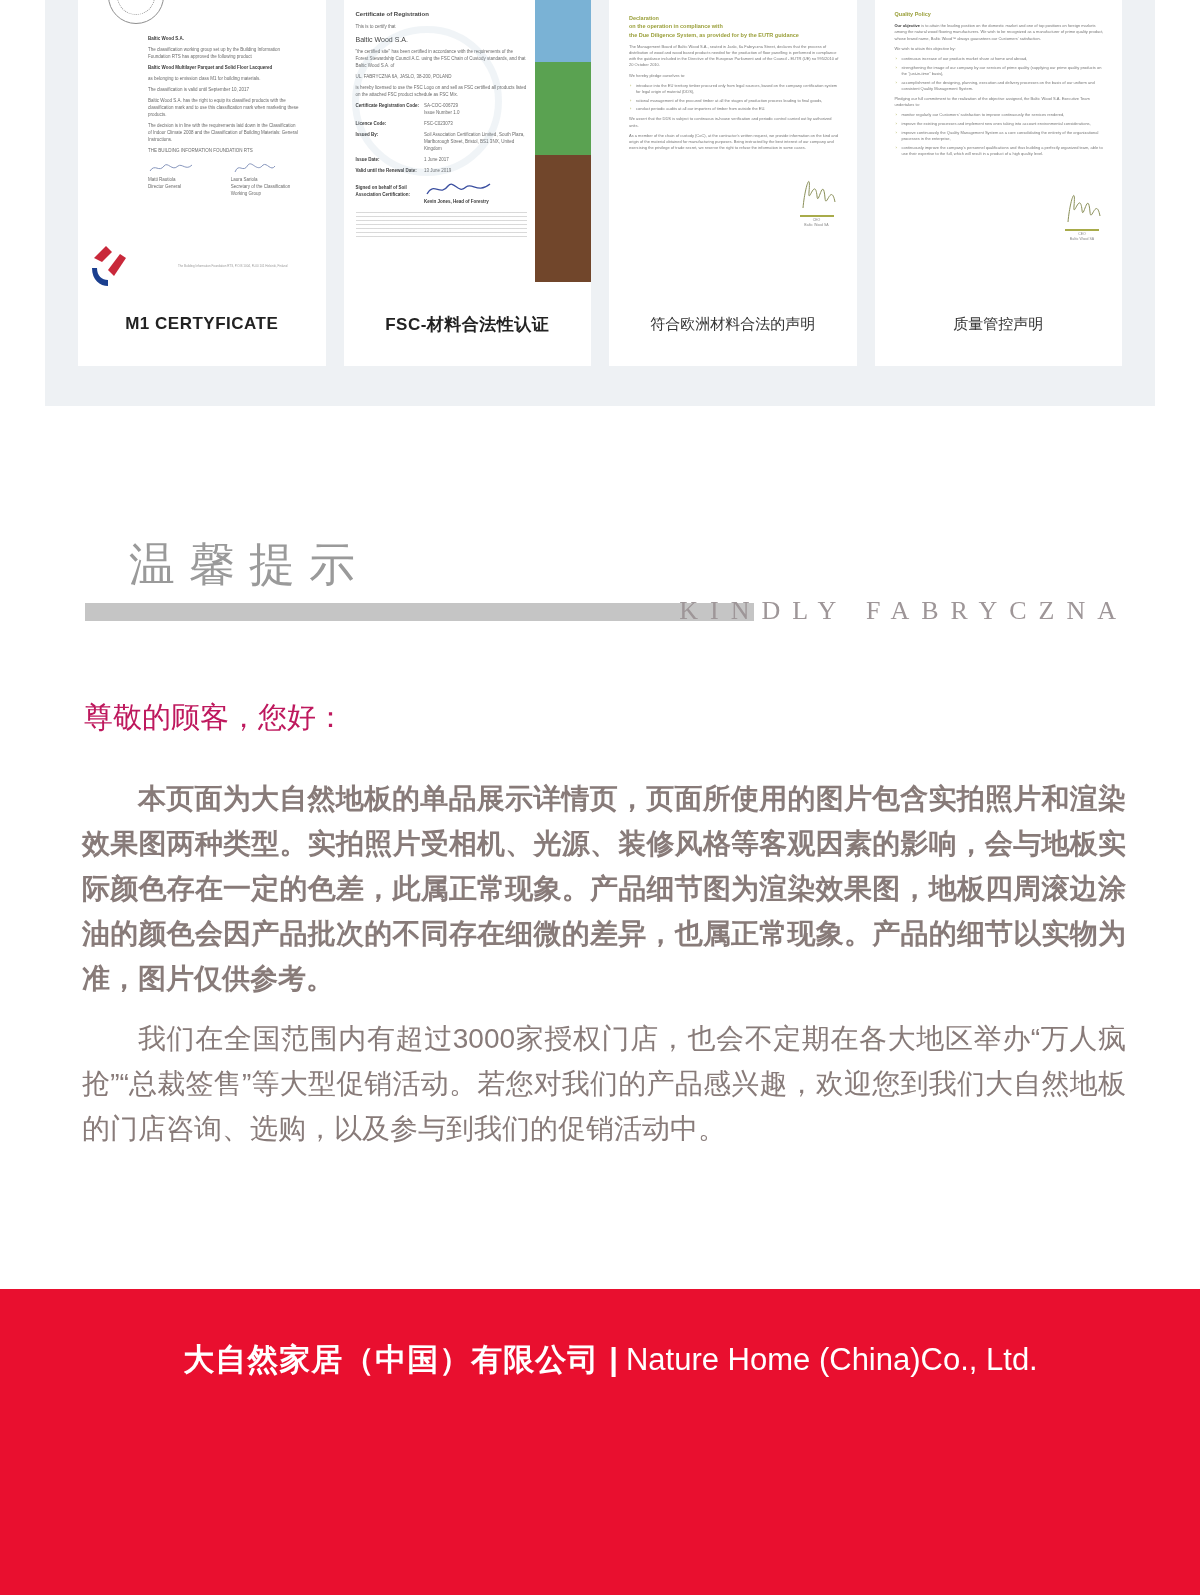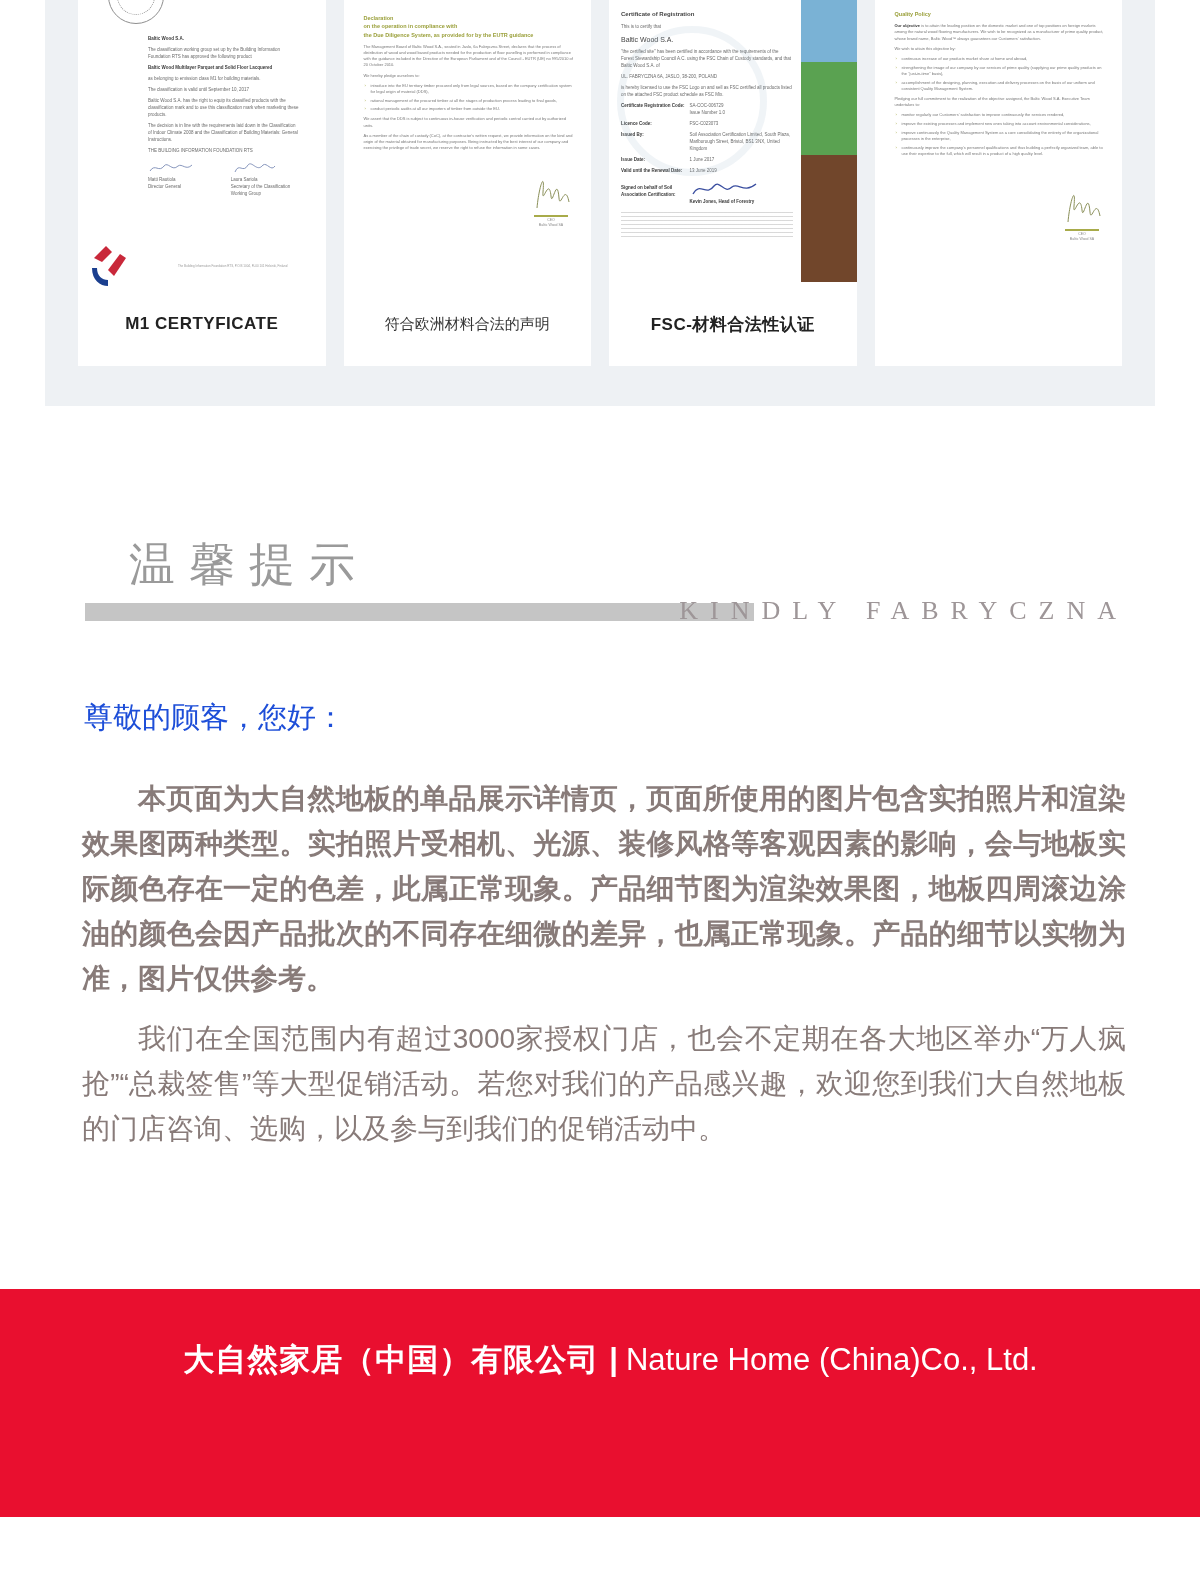--- a/index.html
+++ b/index.html
@@ -87,31 +87,31 @@
   .reminder-title {
     position:absolute; left:85px; top:534px; font-size:46px; letter-spacing:14px;
     color:#9a9a9a; font-weight:400;margin-left:44px;
   }
   .reminder-bar { position:absolute; left:85px; top:603px; width:669px; height:18px; background:#c5c5c5; }
   .kindly {
     position:absolute; right:72px; top:596px;
     font-family:"Liberation Serif","DejaVu Serif",serif;
     font-size:26px; letter-spacing:12px; color:#9e9698;
   }
-  .greeting { position:absolute; left:84px; top:698px; font-size:29px; color:#1d4ed8; }
+  .greeting { position:absolute; left:84px; top:698px; font-size:29px; color:#be185d; }
   .body-para {
     position:absolute; left:82px; right:74px; font-size:28px; line-height:45px;
     color:#887b79; text-align:justify; text-indent:2em; margin:0;
   }
   .para1 { top:776px;font-weight:bold; }
   .para2 { top:1016px; }
 
   
   .footer {
-    position:absolute; left:0; right:0; top:1289px; height:228px; background:#e90f2f;
+    position:absolute; left:0; right:0; top:1289px; height:306px; background:#e90f2f;
     color:#ffffff; text-align:center;padding-left:21px;
   }
   .footer-line1 { margin-top:50px; font-size:31px; }
   .footer-line1 .cn { font-weight:bold; letter-spacing:1px; }
   .footer-line1 .sep { font-weight:bold; margin:0 8px 0 10px; }
   .footer-line1 .en { font-weight:normal; }
   .footer-line2 { margin-top:10px; font-size:27px; }
   .footer-line2 .hot-label { font-weight:bold; }
   .footer-line2 .hot-num { font-weight:bold; letter-spacing:0.5px; }
   .footer-line2 .url { font-weight:normal; font-size:28px; margin-left:38px; }
@@ -153,20 +153,64 @@
         </div>
       </div>
       <div class="m1-footer">The Building Information Foundation RTS, P.O.B 1004, FI-00 101 Helsinki, Finland</div>
       <svg class="rts-logo" width="40" height="44" viewBox="0 0 40 44">
         <path d="M4,14 L16,2 L22,8 L12,18 Z" fill="#c9283a"></path>
         <path d="M18,26 L30,10 L36,14 L24,32 Z" fill="#c9283a"></path>
         <path d="M2,24 C2,36 10,42 18,42 L18,36 C12,36 7,32 7,24 Z" fill="#1b3f8f"></path>
       </svg>
     </div>
     <div class="cert-caption cap-bold">M1 CERTYFICATE</div>
+  </div>
+
+  <div class="cert-card">
+    <div class="cert-doc doc2">
+      <div class="watermark"></div>
+      <div class="land-strip"></div>
+      <h4>Certificate of Registration</h4>
+      <p>This is to certify that</p>
+      <p style="font-size:7px;color:#444;margin-bottom:3px;">Baltic Wood S.A.</p>
+      <p>"the certified site" has been certified in accordance with the requirements of the Forest Stewardship Council A.C. using the FSC Chain of Custody standards, and that Baltic Wood S.A. of</p>
+      <p>UL. FABRYCZNA 6A, JASLO, 38-200, POLAND</p>
+      <p>is hereby licensed to use the FSC Logo on and sell as FSC certified all products listed on the attached FSC product schedule as FSC Mix.</p>
+      <div class="fsc-row">
+          <div class="fsc-label">Certificate Registration Code:</div>
+          <div class="fsc-value"><span>SA-COC-006729</span><br><span>Issue Number 1.0</span></div>
+        </div>
+      <div class="fsc-row">
+          <div class="fsc-label">Licence Code:</div>
+          <div class="fsc-value">FSC-C023073</div>
+        </div>
+      <div class="fsc-row">
+          <div class="fsc-label">Issued By:</div>
+          <div class="fsc-value">Soil Association Certification Limited, South Plaza, Marlborough Street, Bristol, BS1 3NX, United Kingdom</div>
+        </div>
+      <div class="fsc-row">
+          <div class="fsc-label">Issue Date:</div>
+          <div class="fsc-value">1 June 2017</div>
+        </div>
+      <div class="fsc-row">
+          <div class="fsc-label">Valid until the Renewal Date:</div>
+          <div class="fsc-value">13 June 2019</div>
+        </div>
+      <div class="fsc-row" style="align-items:center;">
+        <div class="fsc-label">Signed on behalf of Soil Association Certification:</div>
+        <div class="fsc-value">
+          <svg width="70" height="20" viewBox="0 0 70 20">
+            <path d="M3,15 C10,2 16,18 24,7 C30,0 34,16 42,8 C48,3 54,15 66,5" stroke="#3b4fa0" stroke-width="1.3" fill="none"></path>
+          </svg>
+          <span class="b">Kevin Jones, Head of Forestry</span>
+        </div>
+      </div>
+      <div class="fineprint"></div>
+    </div>
+    <div class="cert-caption cap-bold">FSC-材料合法性认证</div>
   </div>
 
   <div class="cert-card">
     <div class="cert-doc doc3 doc-small">
       <h4>
         <span>Declaration</span><br>
         <span>on the operation in compliance with</span><br>
         <span>the Due Diligence System, as provided for by the EUTR guidance</span>
       </h4>
       <p>The Management Board of Baltic Wood S.A., seated in Jaslo, 6a Fabryczna Street, declares that the process of distribution of wood and wood based products needed for the production of floor panelling is performed in compliance with the guidance included in the Directive of the European Parliament and of the Council - EUTR (UE) no 995/2010 of 20 October 2010.</p>
@@ -181,64 +225,20 @@
       <div class="sig-block sig3">
         <svg width="44" height="46" viewBox="0 0 44 46">
           <path d="M8,40 C10,18 16,2 14,24 C13,38 20,8 22,28 C23,40 28,6 30,30 C31,42 36,14 40,34" stroke="#8a8f58" stroke-width="1" fill="none"></path>
         </svg>
         <div class="sig-line"></div>
         <div class="sig-tiny">CEO</div>
         <div class="sig-tiny">Baltic Wood SA</div>
       </div>
     </div>
     <div class="cert-caption cap-normal">符合欧洲材料合法的声明</div>
-  </div>
-
-  <div class="cert-card">
-    <div class="cert-doc doc2">
-      <div class="watermark"></div>
-      <div class="land-strip"></div>
-      <h4>Certificate of Registration</h4>
-      <p>This is to certify that</p>
-      <p style="font-size:7px;color:#444;margin-bottom:3px;">Baltic Wood S.A.</p>
-      <p>"the certified site" has been certified in accordance with the requirements of the Forest Stewardship Council A.C. using the FSC Chain of Custody standards, and that Baltic Wood S.A. of</p>
-      <p>UL. FABRYCZNA 6A, JASLO, 38-200, POLAND</p>
-      <p>is hereby licensed to use the FSC Logo on and sell as FSC certified all products listed on the attached FSC product schedule as FSC Mix.</p>
-      <div class="fsc-row">
-          <div class="fsc-label">Certificate Registration Code:</div>
-          <div class="fsc-value"><span>SA-COC-006729</span><br><span>Issue Number 1.0</span></div>
-        </div>
-      <div class="fsc-row">
-          <div class="fsc-label">Licence Code:</div>
-          <div class="fsc-value">FSC-C023073</div>
-        </div>
-      <div class="fsc-row">
-          <div class="fsc-label">Issued By:</div>
-          <div class="fsc-value">Soil Association Certification Limited, South Plaza, Marlborough Street, Bristol, BS1 3NX, United Kingdom</div>
-        </div>
-      <div class="fsc-row">
-          <div class="fsc-label">Issue Date:</div>
-          <div class="fsc-value">1 June 2017</div>
-        </div>
-      <div class="fsc-row">
-          <div class="fsc-label">Valid until the Renewal Date:</div>
-          <div class="fsc-value">13 June 2019</div>
-        </div>
-      <div class="fsc-row" style="align-items:center;">
-        <div class="fsc-label">Signed on behalf of Soil Association Certification:</div>
-        <div class="fsc-value">
-          <svg width="70" height="20" viewBox="0 0 70 20">
-            <path d="M3,15 C10,2 16,18 24,7 C30,0 34,16 42,8 C48,3 54,15 66,5" stroke="#3b4fa0" stroke-width="1.3" fill="none"></path>
-          </svg>
-          <span class="b">Kevin Jones, Head of Forestry</span>
-        </div>
-      </div>
-      <div class="fineprint"></div>
-    </div>
-    <div class="cert-caption cap-bold">FSC-材料合法性认证</div>
   </div>
 
   <div class="cert-card">
     <div class="cert-doc doc4 doc-small">
       <h4>Quality Policy</h4>
       <p>
         <span class="b">Our objective</span><span> is to attain the leading position on the domestic market and one of top positions on foreign markets among the natural wood flooring manufacturers. We wish to be recognized as a manufacturer of prime quality product, whose brand name, Baltic Wood™ always guarantees our Customers' satisfaction.</span>
       </p>
       <p>We wish to attain this objective by:</p>
       <ul class="tiny">
@@ -255,20 +255,21 @@
       </ul>
       <div class="sig-block sig4">
         <svg width="44" height="46" viewBox="0 0 44 46">
           <path d="M8,40 C10,18 16,2 14,24 C13,38 20,8 22,28 C23,40 28,6 30,30 C31,42 36,14 40,34" stroke="#8a8f58" stroke-width="1" fill="none"></path>
         </svg>
         <div class="sig-line"></div>
         <div class="sig-tiny">CEO</div>
         <div class="sig-tiny">Baltic Wood SA</div>
       </div>
     </div>
+    <div class="cert-caption cap-normal">质量管控声明</div>
   </div>
 
 </div>
 
 <div class="reminder-title">温馨提示</div>
 <div class="reminder-bar"></div>
 <div class="kindly">KINDLY FABRYCZNA</div>
 
 <div class="greeting">尊敬的顾客，您好：</div>
 <p class="body-para para1">本页面为大自然地板的单品展示详情页，页面所使用的图片包含实拍照片和渲染效果图两种类型。实拍照片受相机、光源、装修风格等客观因素的影响，会与地板实际颜色存在一定的色差，此属正常现象。产品细节图为渲染效果图，地板四周滚边涂油的颜色会因产品批次的不同存在细微的差异，也属正常现象。产品的细节以实物为准，图片仅供参考。</p>

